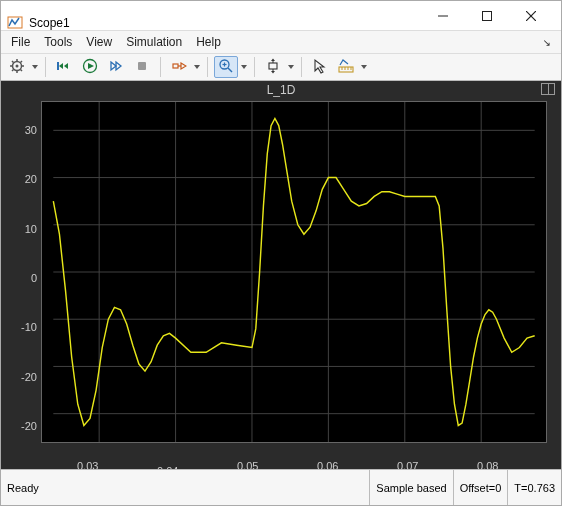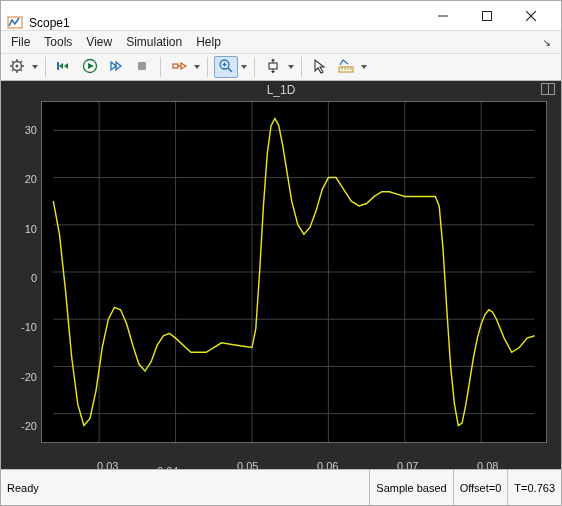--- a/index.html
+++ b/index.html
@@ -323,21 +323,21 @@
       </svg>
   </div>
   <div id="tick-labels">
       <div class="ytick-label" style="right: 524px; top: 339.333px;">-20</div>
       <div class="ytick-label" style="right: 524px; top: 289.889px;">-20</div>
       <div class="ytick-label" style="right: 524px; top: 240.444px;">-10</div>
       <div class="ytick-label" style="right: 524px; top: 191px;">0</div>
       <div class="ytick-label" style="right: 524px; top: 141.556px;">10</div>
       <div class="ytick-label" style="right: 524px; top: 92.1111px;">20</div>
       <div class="ytick-label" style="right: 524px; top: 42.6667px; text-align: center;">30</div>
-      <div class="xtick-label" style="left: 76px; top: 379px; margin-left: 20px;">0.03</div>
+      <div class="xtick-label" style="left: 76px; top: 379px;">0.03</div>
       <div class="xtick-label" style="left: 156px; top: 384px;">0.04</div>
       <div class="xtick-label" style="left: 236px; top: 379px;">0.05</div>
       <div class="xtick-label" style="left: 316px; top: 379px;">0.06</div>
       <div class="xtick-label" style="left: 396px; top: 379px;">0.07</div>
       <div class="xtick-label" style="left: 476px; top: 379px;">0.08</div>
     </div>
 </div>
 
 <div class="statusbar">
   <div class="status-left">Ready</div>

